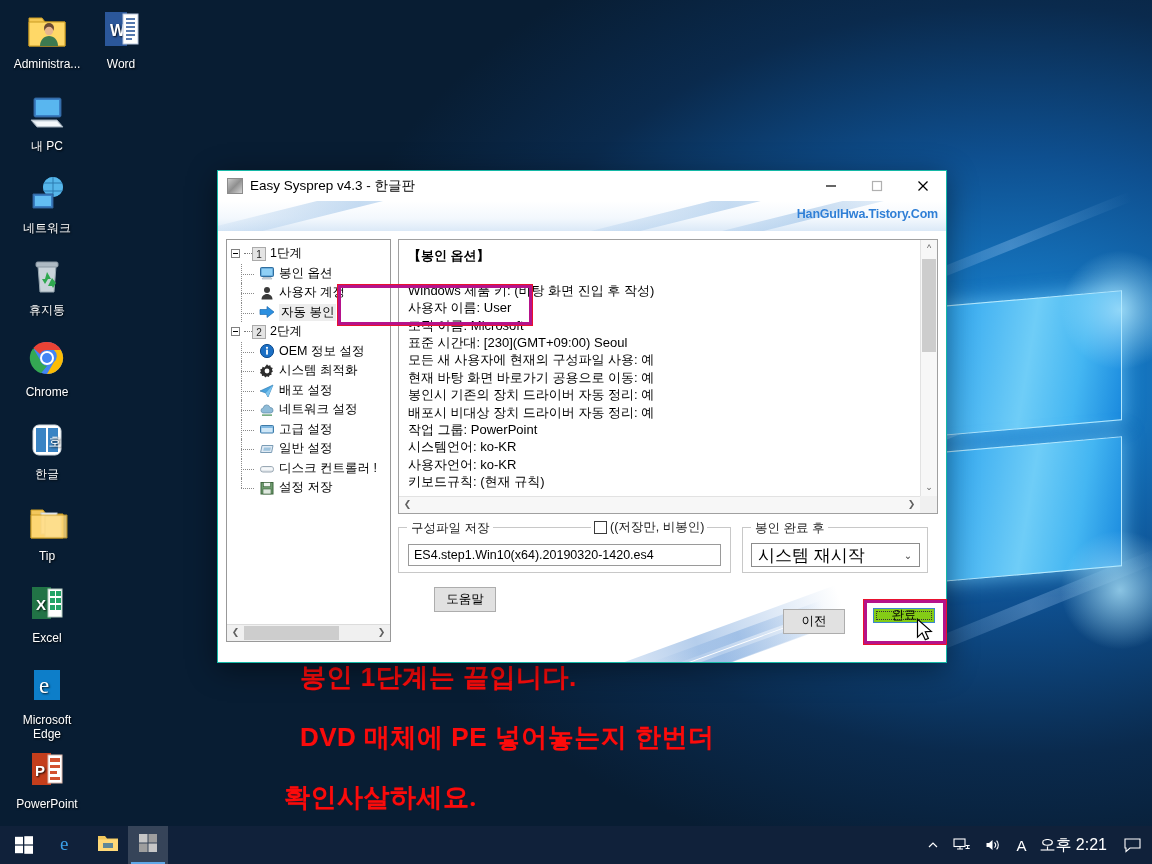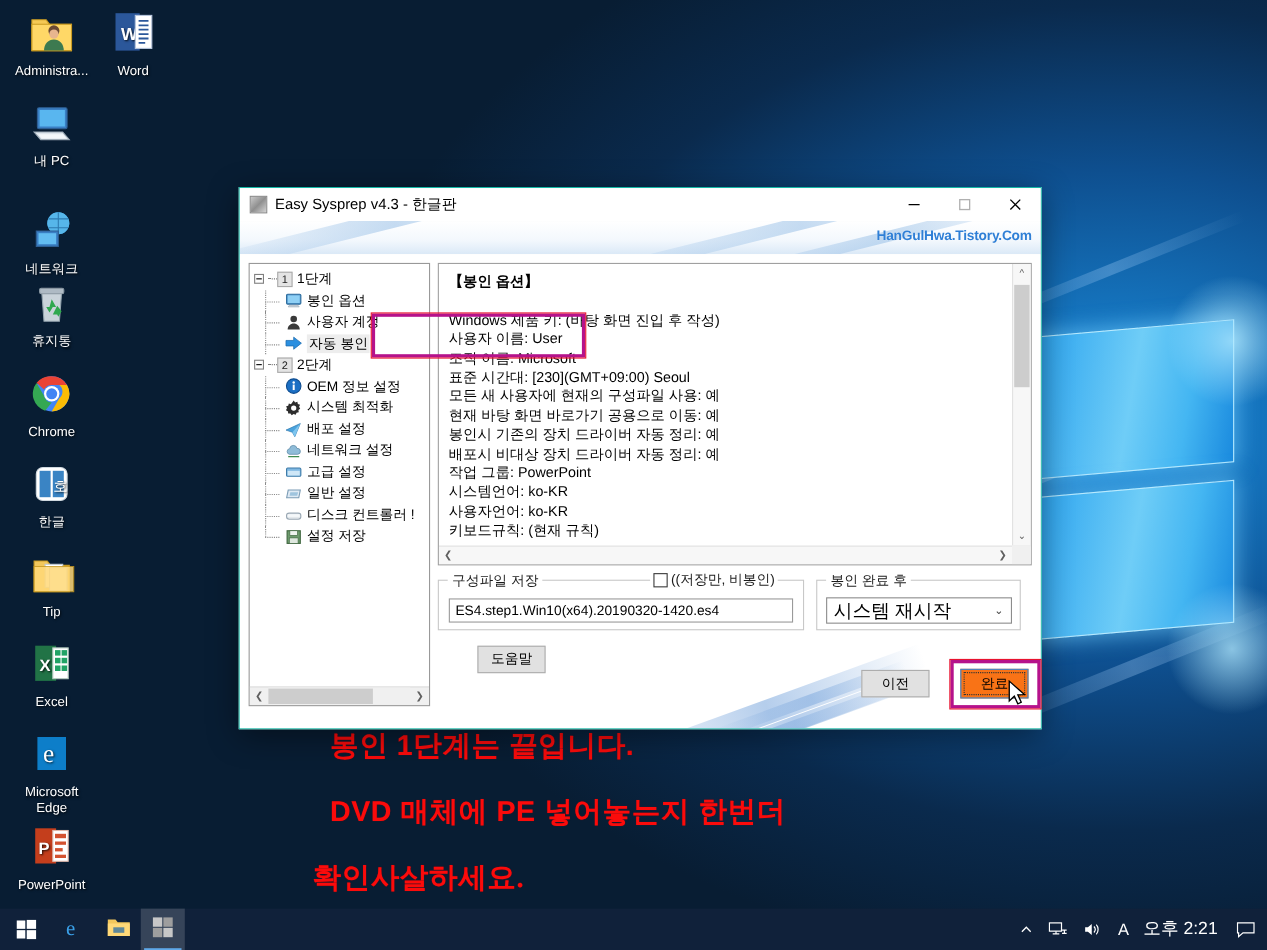--- a/index.html
+++ b/index.html
@@ -278,22 +278,22 @@
     height: 25px;
     background: #e1e1e1;
     border: 1px solid #adadad;
     font-size: 12.5px; color: #000;
     display: flex; align-items: center; justify-content: center;
     font-family: "Liberation Sans", sans-serif;
   }
   #btn-help { left: 394px; top: 587px; width: 62px; margin-left: 40px; }
   #btn-prev { left: 783px; top: 609px; width: 62px; }
   #btn-done {
-    left: 873px; top: 608px; width: 62px; height: 27px;
-    background: #f97316; border: 1px solid #3b87d0;
+    left: 873px; top: 608px; width: 62px; height: 15px;
+    background: #84cc16; border: 1px solid #3b87d0;
   }
   #btn-done .inner {
     position: absolute; inset: 2px;
     border: 1px dotted #333;
     display: flex; align-items: center; justify-content: center;
   }
   #highlight-done {
     position: absolute; left: 864px; top: 600px; width: 82px; height: 44px;
     border: 3px solid #b5128b;
     outline: 1px solid #e8122e;
@@ -391,21 +391,21 @@
       <svg width="44" height="44" viewBox="0 0 44 44">
         <rect x="9" y="8" width="27" height="19" rx="1.5" fill="#3a7fc4" stroke="#2e5f94"></rect>
         <rect x="11" y="10" width="23" height="15" fill="#59b6ef"></rect>
         <path d="M6 30h26l6 7H12z" fill="#dfe7ee" stroke="#9aa8b4"></path>
         <path d="M10 32h22l3.5 4H13z" fill="#f4f8fb"></path>
       </svg>
     </span>
     <span class="label">내 PC</span>
   </div>
 
-  <div class="dicon" style="left:8px;top:188px;">
+  <div class="dicon" style="left:8px;top:172px;">
     <span class="glyph">
       <svg width="44" height="44" viewBox="0 0 44 44">
         <circle cx="28" cy="15" r="10" fill="#3fa0dd"></circle>
         <path d="M18 15a10 10 0 0 1 20 0a10 10 0 0 1-20 0z" fill="#56b6ea"></path>
         <path d="M19 11h18M19 19h18M28 5v20" stroke="#2c7ab0" stroke-width="1"></path>
         <path d="M8 22h20v14H8z" fill="#3a7fc4" stroke="#2e5f94"></path>
         <rect x="10" y="24" width="16" height="10" fill="#63bdf2"></rect>
       </svg>
     </span>
     <span class="label">네트워크</span>

